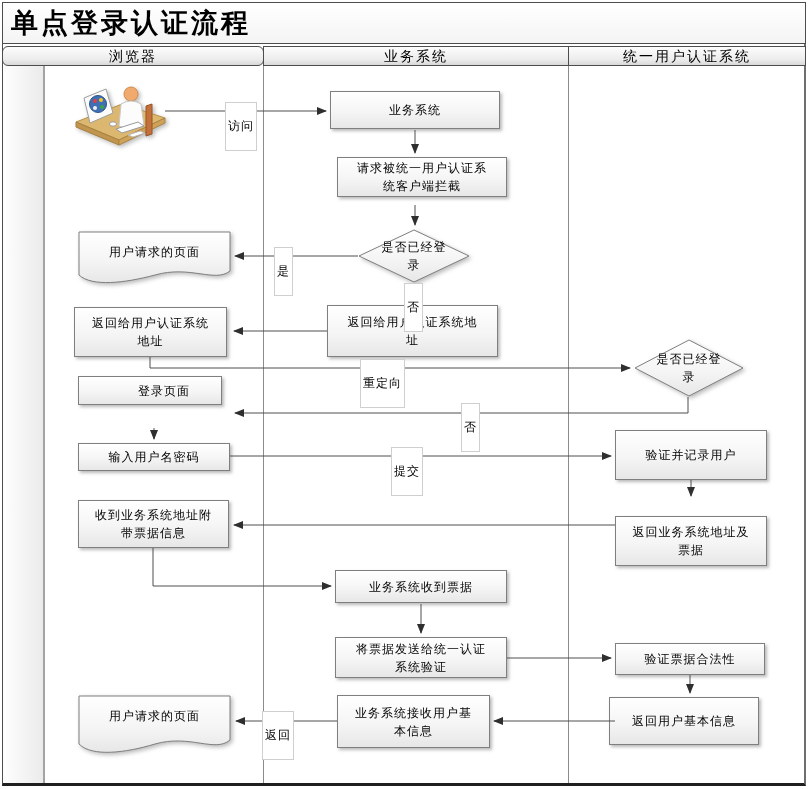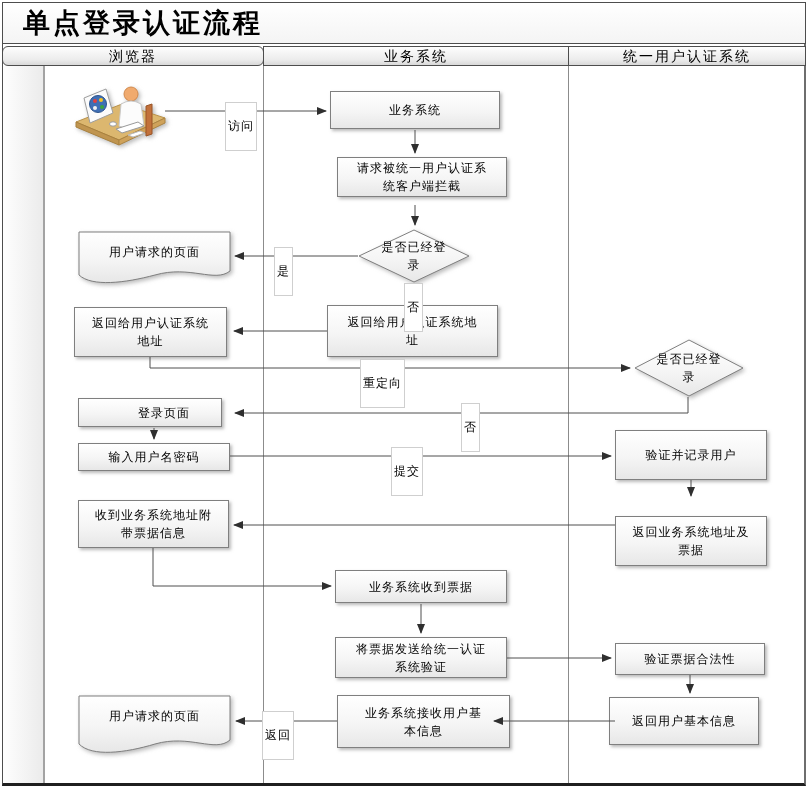--- a/index.html
+++ b/index.html
@@ -4,21 +4,21 @@
 <style>
   html,body{margin:0;padding:0;}
   body{
     width:810px;height:789px;position:relative;background:#fff;
     font-family:"DejaVu Sans","Liberation Sans",sans-serif;color:#000;overflow:hidden;
   }
   .frame{position:absolute;left:2px;top:2px;width:804px;height:784px;box-sizing:border-box;
     border:1px solid #4d4d4d;border-bottom:3px solid #1f1f1f;border-right:2px solid #6e6e6e;}
   .titlebar{position:absolute;left:2px;top:2px;width:804px;height:42px;box-sizing:border-box;
     border:1px solid #4d4d4d;background:linear-gradient(180deg,#ffffff,#f4f4f4);
-    font-size:27px;font-weight:bold;letter-spacing:3px;line-height:40px;padding-left:20px;}
+    font-size:27px;font-weight:bold;letter-spacing:3px;line-height:40px;padding-left:8px;}
   .lanehead{position:absolute;top:46px;height:20px;box-sizing:border-box;border:1px solid #4d4d4d;
     background:linear-gradient(180deg,#fdfdfd 0%,#ececec 70%,#d9d9d9 100%);
     text-align:center;font-size:14px;line-height:18px;letter-spacing:2px;}
   .leftstrip{position:absolute;left:3px;top:66px;width:40px;height:717px;
     background:linear-gradient(90deg,#fefefe,#ebebeb);border-right:2px solid #a3a3a3;}
   .vline{position:absolute;top:66px;height:717px;width:1px;background:#8c8c8c;}
   .box{position:absolute;box-sizing:border-box;
     background:linear-gradient(180deg,#ffffff 0%,#f5f5f5 55%,#e7e7e7 100%);
     border:1px solid #7f7f7f;box-shadow:2px 2px 3px rgba(130,130,130,.55);
     display:flex;align-items:center;justify-content:center;text-align:center;
@@ -88,21 +88,21 @@
   </div>
 <div class="box" style="left:337px;top:157px;width:170px;height:40px;">
     <span class="t" style="max-width:142px;">请求被统一用户认证系统客户端拦截</span>
   </div>
 <div class="box" style="left:74px;top:307px;width:153px;height:50px;">
     <span class="t" style="max-width:124px;">返回给用户认证系统地址</span>
   </div>
 <div class="box" style="left:327px;top:305px;width:171px;height:52px;">
     <span class="t" style="max-width:136px;">返回给用户认证系统地址</span>
   </div>
-<div class="box" style="left:78px;top:398px;width:144px;height:29px;padding-left:28px;">
+<div class="box" style="left:78px;top:376px;width:144px;height:29px;padding-left:28px;">
     <span class="t">登录页面</span>
   </div>
 <div class="box" style="left:78px;top:443px;width:152px;height:28px;">
     <span class="t">输入用户名密码</span>
   </div>
 <div class="box" style="left:615px;top:430px;width:152px;height:50px;">
     <span class="t">验证并记录用户</span>
   </div>
 <div class="box" style="left:615px;top:516px;width:152px;height:50px;">
     <span class="t" style="max-width:124px;">返回业务系统地址及票据</span>
@@ -115,21 +115,21 @@
   </div>
 <div class="box" style="left:335px;top:637px;width:172px;height:41px;">
     <span class="t" style="max-width:136px;">将票据发送给统一认证系统验证</span>
   </div>
 <div class="box" style="left:615px;top:643px;width:150px;height:32px;">
     <span class="t">验证票据合法性</span>
   </div>
 <div class="box" style="left:609px;top:697px;width:150px;height:48px;">
     <span class="t">返回用户基本信息</span>
   </div>
-<div class="box" style="left:337px;top:695px;width:173px;height:53px;">
+<div class="box" style="left:337px;top:695px;width:153px;height:53px;">
     <span class="t" style="max-width:124px;">业务系统接收用户基本信息</span>
   </div>
 
 <div class="shapewrap" style="left:358px;top:229px;width:112px;height:54px;">
   <svg width="112" height="54">
       <polygon class="shape" points="56,1 111,27 56,53 1,27"></polygon>
     </svg>
   <div class="overlaytext">
       <span style="max-width:68px;display:inline-block;">是否已经登录</span>
     </div>

